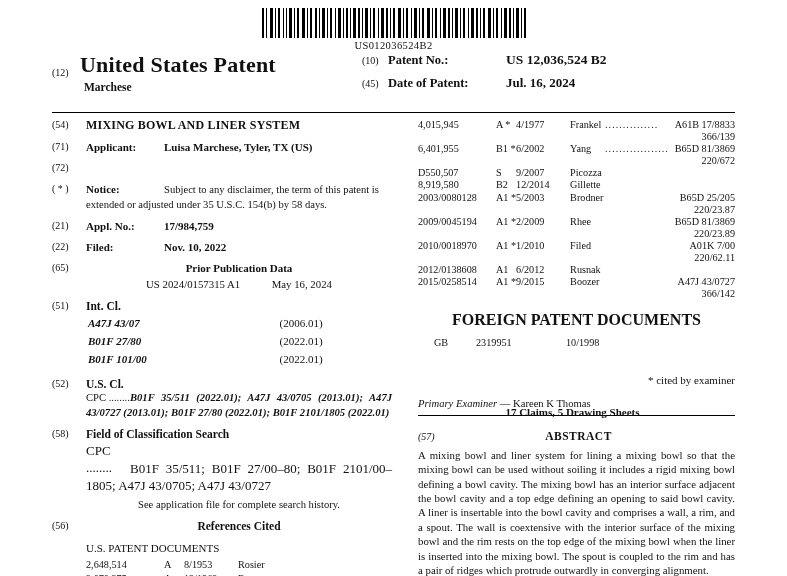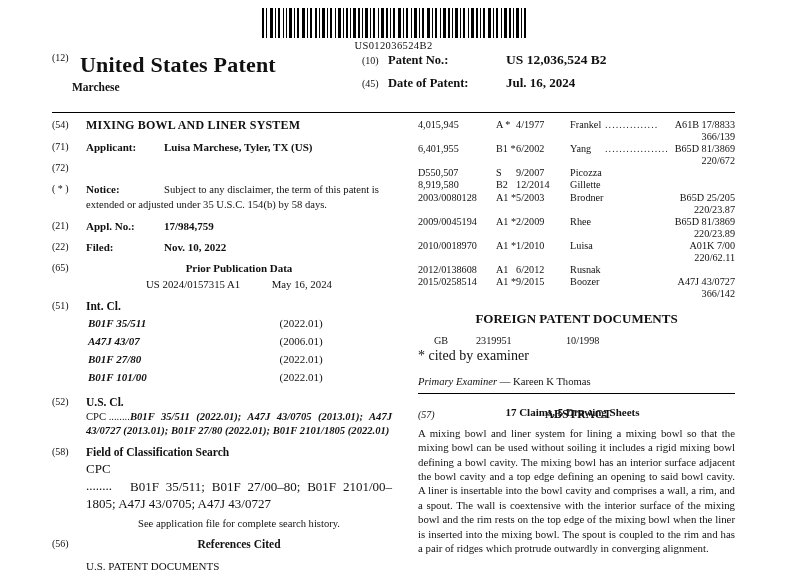--- a/index.html
+++ b/index.html
@@ -49,36 +49,36 @@
     top: 52px;
     left: 52px;
     right: 52px;
     display: flex;
   }
   .hdr-left { width: 300px; }
   .hdr-right { flex: 1; padding-left: 10px; }
 
   .usp-line {
     display: flex;
-    align-items: flex-start;
+    align-items: flex-end;
   }
   .paren12 {
     font-size: 10px;
     width: 28px;
     flex: 0 0 28px;
   }
   .usp-title {
     font-size: 22px;
     font-weight: bold;
     letter-spacing: 0.2px;
   }
   .inventor-name {
     font-size: 11.5px;
     font-weight: bold;
-    margin-left: 20px;
+    margin-left: 32px;
     margin-top: 3px;
   }
 
   .rt-row {
     display: flex;
     align-items: baseline;
     margin-bottom: 7px;
   }
   .rt-num {
     font-size: 10px;
@@ -224,27 +224,28 @@
 
   .sub-cls {
     text-align: right;
     font-size: 10.2px;
     padding: 0.5px 0;
   }
 
   .foreign-head {
     text-align: center;
     font-weight: bold;
-    font-size: 13px;
+    font-size: 16px;
     margin: 12px 0 7px 0;
   }
 
   .cited-by {
-    font-size: 14px;
-    margin-top: 2px;
+    font-size: 11px;
+    margin-top: 26px;
+    text-align: right;
   }
 
   .examiner {
     font-size: 10.6px;
     margin-top: 12px;
     border-top: 0;
   }
   .examiner .i { font-style: italic; }
 
   .abstract-head {
@@ -438,24 +439,20 @@
           </div>
         </span>
       </div>
 
       <div class="fld">
         <span class="fld-num">(51)</span>
         <span class="fld-body">
           <div class="fld-label">Int. Cl.</div>
           <table class="intcl-table">
             <tbody>
-                <tr>
-              <td class="intcl-code">B01F 35/511</td>
-              <td class="intcl-year">(2022.01)</td>
-            </tr>
             <tr>
               <td class="intcl-code">A47J 43/07</td>
               <td class="intcl-year">(2006.01)</td>
             </tr>
             <tr>
               <td class="intcl-code">B01F 27/80</td>
               <td class="intcl-year">(2022.01)</td>
             </tr>
             <tr>
               <td class="intcl-code">B01F 101/00</td>
@@ -487,20 +484,26 @@
         </span>
       </div>
 
       <div class="fld" style="margin-top:2px;">
         <span class="fld-num">(56)</span>
         <span class="fld-body">
           <div class="refs-head">References Cited</div>
           <div class="uspat-head">U.S. PATENT DOCUMENTS</div>
           <table class="refs">
             <tbody>
+                <tr>
+              <td class="r-pat">2,648,514</td>
+              <td class="r-kind">A</td>
+              <td class="r-date">8/1953</td>
+              <td class="r-name">Rosier</td>
+            </tr>
             <tr>
               <td class="r-pat">3,070,275</td>
               <td class="r-kind">A</td>
               <td class="r-date">12/1962</td>
               <td class="r-name">Bostrom</td>
             </tr>
           </tbody>
             </table>
         </span>
       </div>
@@ -571,21 +574,21 @@
           <td class="dots"></td>
           <td class="r-cls">B65D 81/3869</td>
         </tr>
         <tr>
           <td colspan="6" class="sub-cls">220/23.89</td>
         </tr>
         <tr>
           <td class="r-pat">2010/0018970</td>
           <td class="r-kind">A1 *</td>
           <td class="r-date">1/2010</td>
-          <td class="r-name">Luisa</td>
+          <td class="r-name">Filed</td>
           <td class="dots"></td>
           <td class="r-cls">A01K 7/00</td>
         </tr>
         <tr>
           <td colspan="6" class="sub-cls">220/62.11</td>
         </tr>
         <tr>
           <td class="r-pat">2012/0138608</td>
           <td class="r-kind">A1</td>
           <td class="r-date">6/2012</td>

